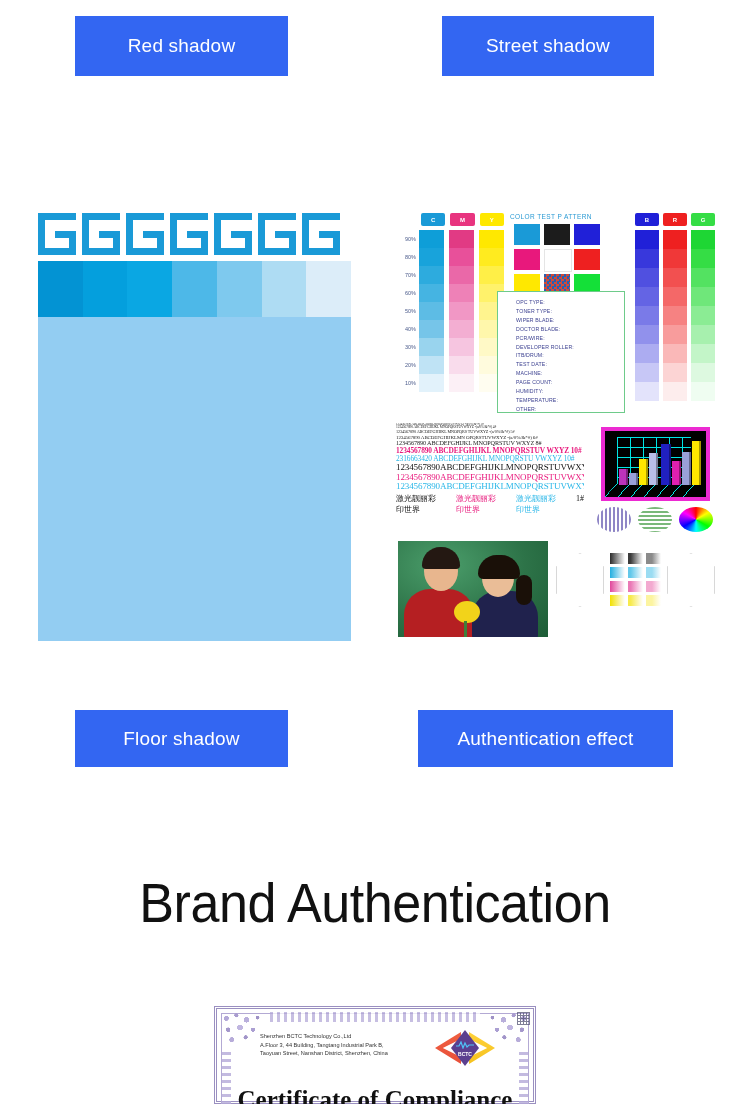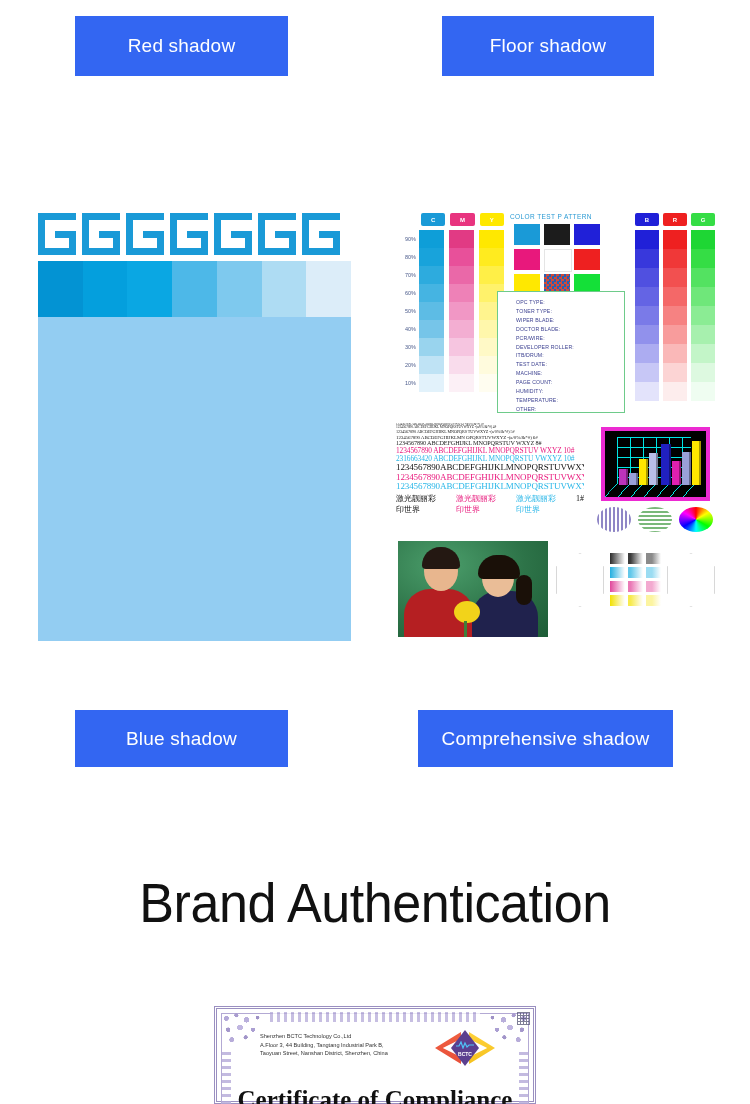--- a/index.html
+++ b/index.html
@@ -160,27 +160,27 @@
        repeating-linear-gradient(to right,#4a4a6a 0 1.5px,transparent 1.5px 3px),
        repeating-linear-gradient(to bottom,#4a4a6a 0 1.5px,transparent 1.5px 3px);opacity:.7;}
 </style>
 </head>
 <body>
 
 <div class="chip" id="chip-red">
     <span>Red shadow</span>
   </div>
 <div class="chip" id="chip-yellow">
+    <span>Street shadow</span>
+  </div>
+<div class="chip" id="chip-blue">
     <span>Floor shadow</span>
   </div>
-<div class="chip" id="chip-blue">
-    <span>Blue shadow</span>
-  </div>
 <div class="chip" id="chip-comp">
-    <span>Comprehensive shadow</span>
+    <span>Authentication effect</span>
   </div>
 
 <div id="sheet-left">
   <div class="g-row" id="g-row">
       <div class="g-letter">
         <i class="gb1" style="background: rgb(26, 154, 215);"></i>
         <i class="gb2" style="background: rgb(26, 154, 215);"></i>
         <i class="gb3" style="background: rgb(26, 154, 215);"></i>
         <i class="gb4" style="background: rgb(26, 154, 215);"></i>
         <i class="gb5" style="background: rgb(26, 154, 215);"></i>
@@ -371,21 +371,21 @@
         </div>
       </div>
   </div>
 
   <div id="textblock">
       <div class="tl" style="font-size: 3.2px; color: rgb(34, 34, 34);">1234567890 ABCDEFGHIJKLMNOPQRSTUVWXYZ  -(a/0%/&amp;*#)   3#</div>
       <div class="tl" style="font-size: 3.6px; color: rgb(34, 34, 34);">1234567890 ABCDEFGHIJKL MNOPQRSTUVWXYZ  -(a/0%/&amp;*#)   4#</div>
       <div class="tl" style="font-size: 4.2px; color: rgb(34, 34, 34);">1234567890 ABCDEFGHIJKL MNOPQRS TUVWXYZ  -(a/0%/&amp;*#)   5#</div>
       <div class="tl" style="font-size: 5px; color: rgb(34, 34, 34);">1234567890 ABCDEFGHIJKLMN OPQRSTUVWXYZ  -(a/0%/&amp;*#)   6#</div>
       <div class="tl" style="font-size: 6.2px; color: rgb(34, 34, 34);">1234567890  ABCDEFGHIJKL  MNOPQRSTUV  WXYZ   8#</div>
-      <div class="tl" style="font-size: 7.4px; color: rgb(232, 24, 124);">1234567890  ABCDEFGHIJKL  MNOPQRSTUV  WXYZ   10#</div>
+      <div class="tl" style="font-size: 7.4px; color: rgb(232, 24, 124); font-weight: bold;">1234567890  ABCDEFGHIJKL  MNOPQRSTUV  WXYZ   10#</div>
       <div class="tl" style="font-size: 7.4px; color: rgb(42, 183, 232);">2316663420  ABCDEFGHIJKL  MNOPQRSTU  VWXYZ   10#</div>
       <div class="tl" style="font-size: 9px; color: rgb(17, 17, 17);">1234567890ABCDEFGHIJKLMNOPQRSTUVWXYZ   12#</div>
       <div class="tl" style="font-size: 9px; color: rgb(232, 24, 124);">1234567890ABCDEFGHIJKLMNOPQRSTUVWXYZ   12  #</div>
       <div class="tl" style="font-size: 9px; color: rgb(42, 183, 232);">1234567890ABCDEFGHIJKLMNOPQRSTUVWXYZ   12  #</div>
       <div style="display: flex; gap: 14px; align-items: baseline; margin-top: 1px;">
         <span class="cn" style="font-size: 8px; color: rgb(17, 17, 17);">激光靓丽彩印世界</span>
         <span class="cn" style="font-size: 8px; color: rgb(232, 24, 124);">激光靓丽彩印世界</span>
         <span class="cn" style="font-size: 8px; color: rgb(42, 183, 232);">激光靓丽彩印世界</span>
         <span style="font-size: 8px; color: rgb(17, 17, 17); font-family: &quot;Liberation Serif&quot;, serif;">1#</span>
       </div>

